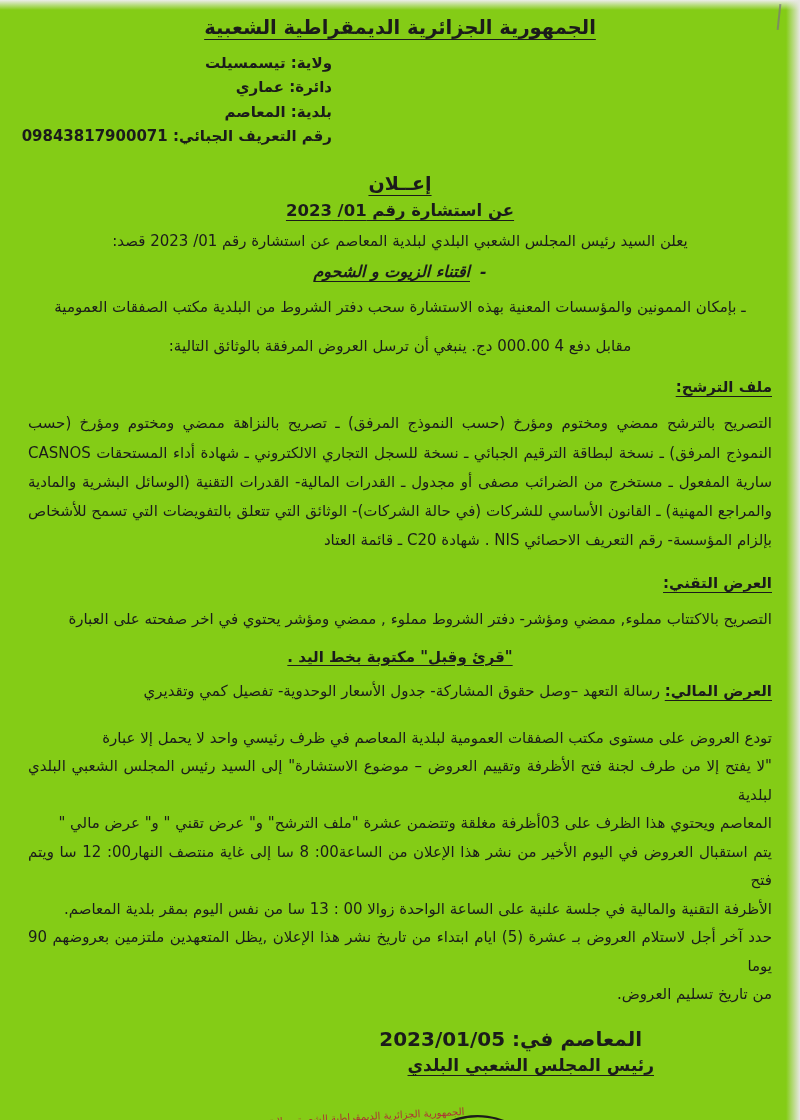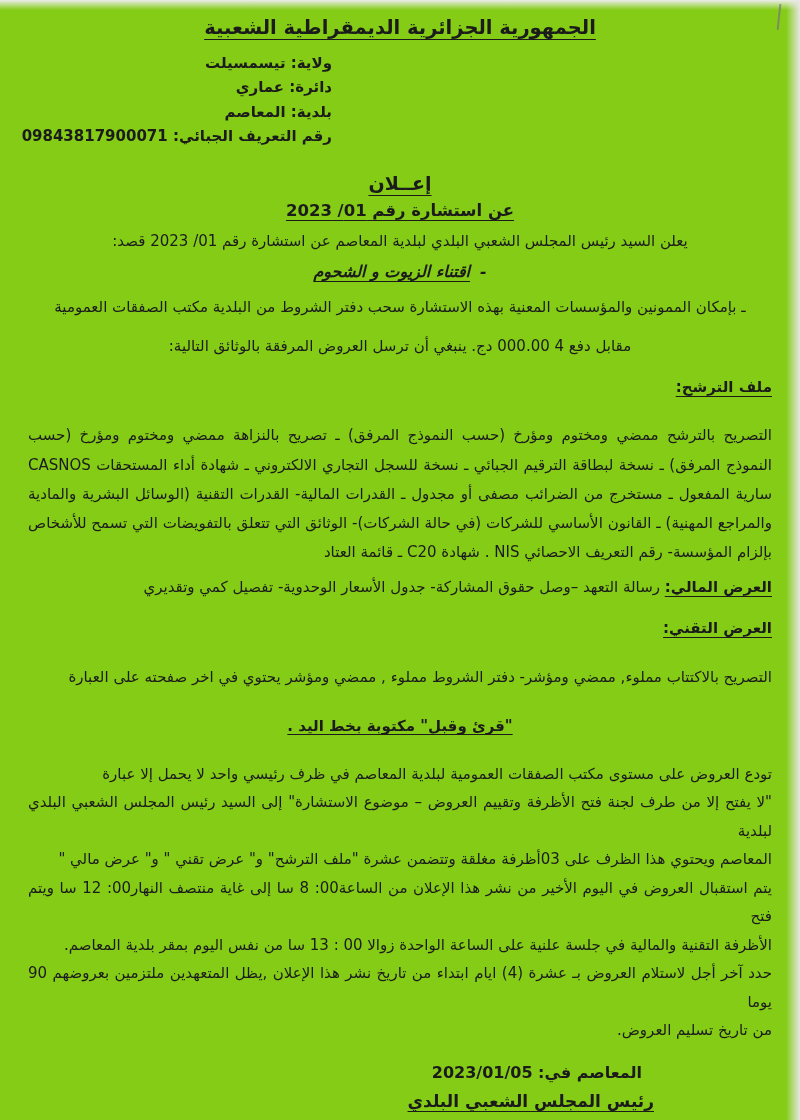--- a/index.html
+++ b/index.html
@@ -140,39 +140,39 @@
     text-decoration: underline;
     text-underline-offset: 4px;
   }
   .u { text-decoration: underline; text-underline-offset: 3px; }
   .b { font-weight: bold; }
 
   .block-just {
     font-size: 15px;
     line-height: 1.95;
     text-align: justify;
-    margin-top: 20px;
+    margin-top: 8px;
   }
 
   .closing {
     margin-top: 18px;
     font-size: 15px;
     line-height: 1.9;
     text-align: justify;
   }
 
   .signature-area {
     margin-top: 18px;
     position: relative;
     height: 210px;
   }
   .sig-date {
     position: absolute;
     top: 0; right: 130px;
-    font-size: 16px;
+    font-size: 20px;
     font-weight: bold;
   }
   .sig-title {
     position: absolute;
     top: 28px; right: 118px;
     font-size: 17px;
     font-weight: bold;
     text-decoration: underline;
     text-underline-offset: 4px;
   }
@@ -234,38 +234,38 @@
     </div>
 
     <div class="para para-center">ـ بإمكان الممونين والمؤسسات المعنية  بهذه الاستشارة سحب دفتر الشروط من البلدية مكتب الصفقات العمومية</div>
     <div class="para para-center">مقابل دفع 4 000.00 دج. ينبغي أن ترسل العروض المرفقة بالوثائق التالية:</div>
 
     <div class="sec">
       <div class="sec-head">ملف الترشح:</div>
       <div class="block-just">التصريح بالترشح ممضي ومختوم ومؤرخ (حسب النموذج المرفق) ـ تصريح بالنزاهة ممضي ومختوم ومؤرخ (حسب النموذج المرفق) ـ نسخة لبطاقة الترقيم الجبائي ـ نسخة للسجل التجاري الالكتروني ـ شهادة أداء المستحقات CASNOS سارية المفعول ـ مستخرج من الضرائب مصفى أو مجدول ـ القدرات المالية- القدرات التقنية (الوسائل البشرية والمادية والمراجع المهنية) ـ القانون الأساسي للشركات (في حالة الشركات)- الوثائق التي تتعلق بالتفويضات التي تسمح للأشخاص بإلزام المؤسسة- رقم التعريف الاحصائي NIS . شهادة C20 ـ قائمة العتاد</div>
     </div>
 
-    <div class="sec" style="margin-top:6px">
-      <span class="sec-head">العرض المالي:</span>
-      <span>رسالة التعهد –وصل حقوق المشاركة- جدول الأسعار الوحدوية- تفصيل كمي وتقديري</span>
-    </div>
-
     <div class="sec">
       <div class="sec-head">العرض التقني:</div>
       <div class="block-just">التصريح بالاكتتاب مملوء, ممضي ومؤشر- دفتر الشروط مملوء , ممضي ومؤشر يحتوي في اخر صفحته على العبارة</div>
       <div class="block-just b u" style="text-align:center">"قرئ وقبل" مكتوبة بخط اليد .</div>
+    </div>
+
+    <div class="sec" style="margin-top:6px">
+      <span class="sec-head">العرض المالي:</span>
+      <span>رسالة التعهد –وصل حقوق المشاركة- جدول الأسعار الوحدوية- تفصيل كمي وتقديري</span>
     </div>
 
     <div class="closing">
       <div>تودع العروض  على مستوى مكتب الصفقات العمومية لبلدية المعاصم في ظرف رئيسي  واحد لا يحمل إلا عبارة</div>
       <div>"لا يفتح إلا من طرف لجنة فتح الأظرفة وتقييم العروض – موضوع الاستشارة" إلى السيد رئيس المجلس الشعبي البلدي لبلدية</div>
       <div>المعاصم ويحتوي هذا الظرف على 03أظرفة مغلقة وتتضمن عشرة "ملف الترشح" و" عرض تقني " و" عرض مالي "</div>
       <div>يتم استقبال العروض في اليوم الأخير من نشر هذا الإعلان من الساعة00: 8 سا إلى غاية منتصف النهار00: 12 سا ويتم فتح</div>
       <div>الأظرفة التقنية والمالية في جلسة علنية على الساعة الواحدة زوالا 00 : 13 سا من نفس اليوم بمقر بلدية المعاصم.</div>
-      <div>حدد آخر أجل لاستلام العروض بـ عشرة  (4) ايام ابتداء من تاريخ نشر هذا الإعلان ,يظل المتعهدين ملتزمين بعروضهم 90 يوما</div>
+      <div>حدد آخر أجل لاستلام العروض بـ عشرة  (5) ايام ابتداء من تاريخ نشر هذا الإعلان ,يظل المتعهدين ملتزمين بعروضهم 90 يوما</div>
       <div>من تاريخ تسليم العروض.</div>
     </div>
 
     <div class="signature-area">
       <div class="sig-date">المعاصم في: 2023/01/05</div>
       <div class="sig-title">رئيس المجلس الشعبي البلدي</div>
 
       <svg class="sig-scribble" viewBox="0 0 210 120">
         <path d="M30,20 C60,5 95,10 110,30 C120,45 95,55 80,48 C70,43 78,30 92,32" fill="none" stroke="#1b1b1b" stroke-width="2.2"></path>
         <path d="M28,48 C55,36 96,44 120,62 C140,78 120,96 92,92 C70,88 58,74 66,62" fill="none" stroke="#1b1b1b" stroke-width="2.2"></path>

